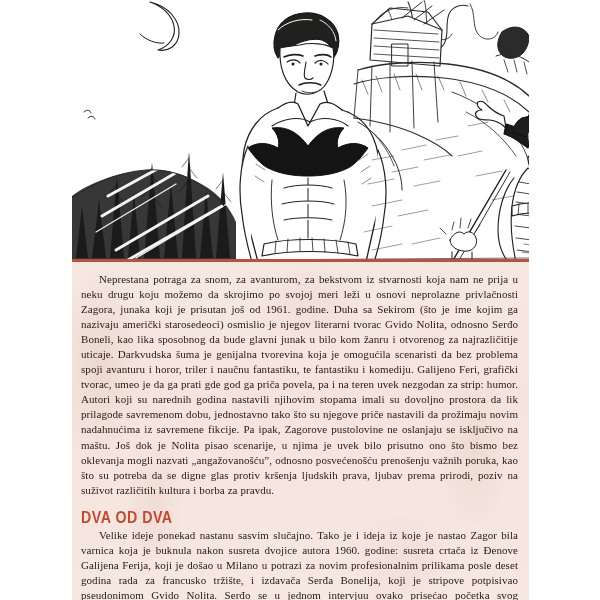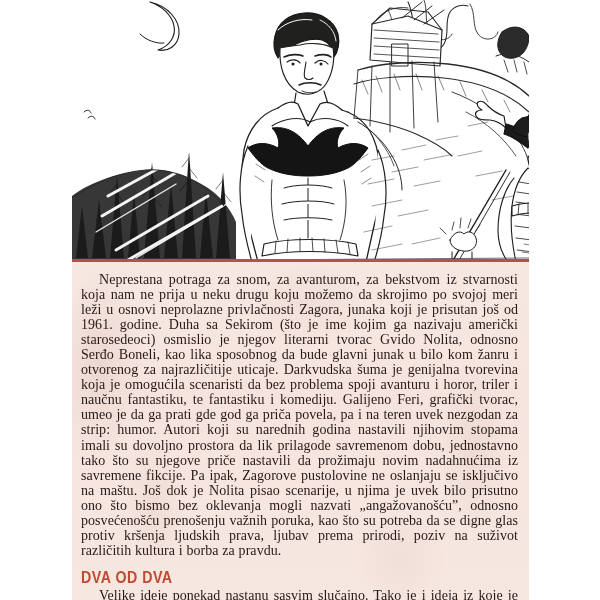--- a/index.html
+++ b/index.html
@@ -68,21 +68,21 @@
       linear-gradient(180deg, #f7e9e3 0%, #f5e4dd 40%, #f7e8e2 100%);
   }
   .panel-inner {
     position: relative;
     padding: 10px 11px 0 9px;
   }
 
   p.body-par {
     margin: 0 0 0 0;
     font-family: "Liberation Serif", "DejaVu Serif", serif;
-    font-size: 14px;
+    font-size: 11px;
     line-height: 15.05px;
     color: #241a17;
     text-align: justify;
     text-indent: 18px;
     letter-spacing: .05px;
     word-spacing: .2px;
     -webkit-font-smoothing: antialiased;
   }
 
   h2.section-title {

